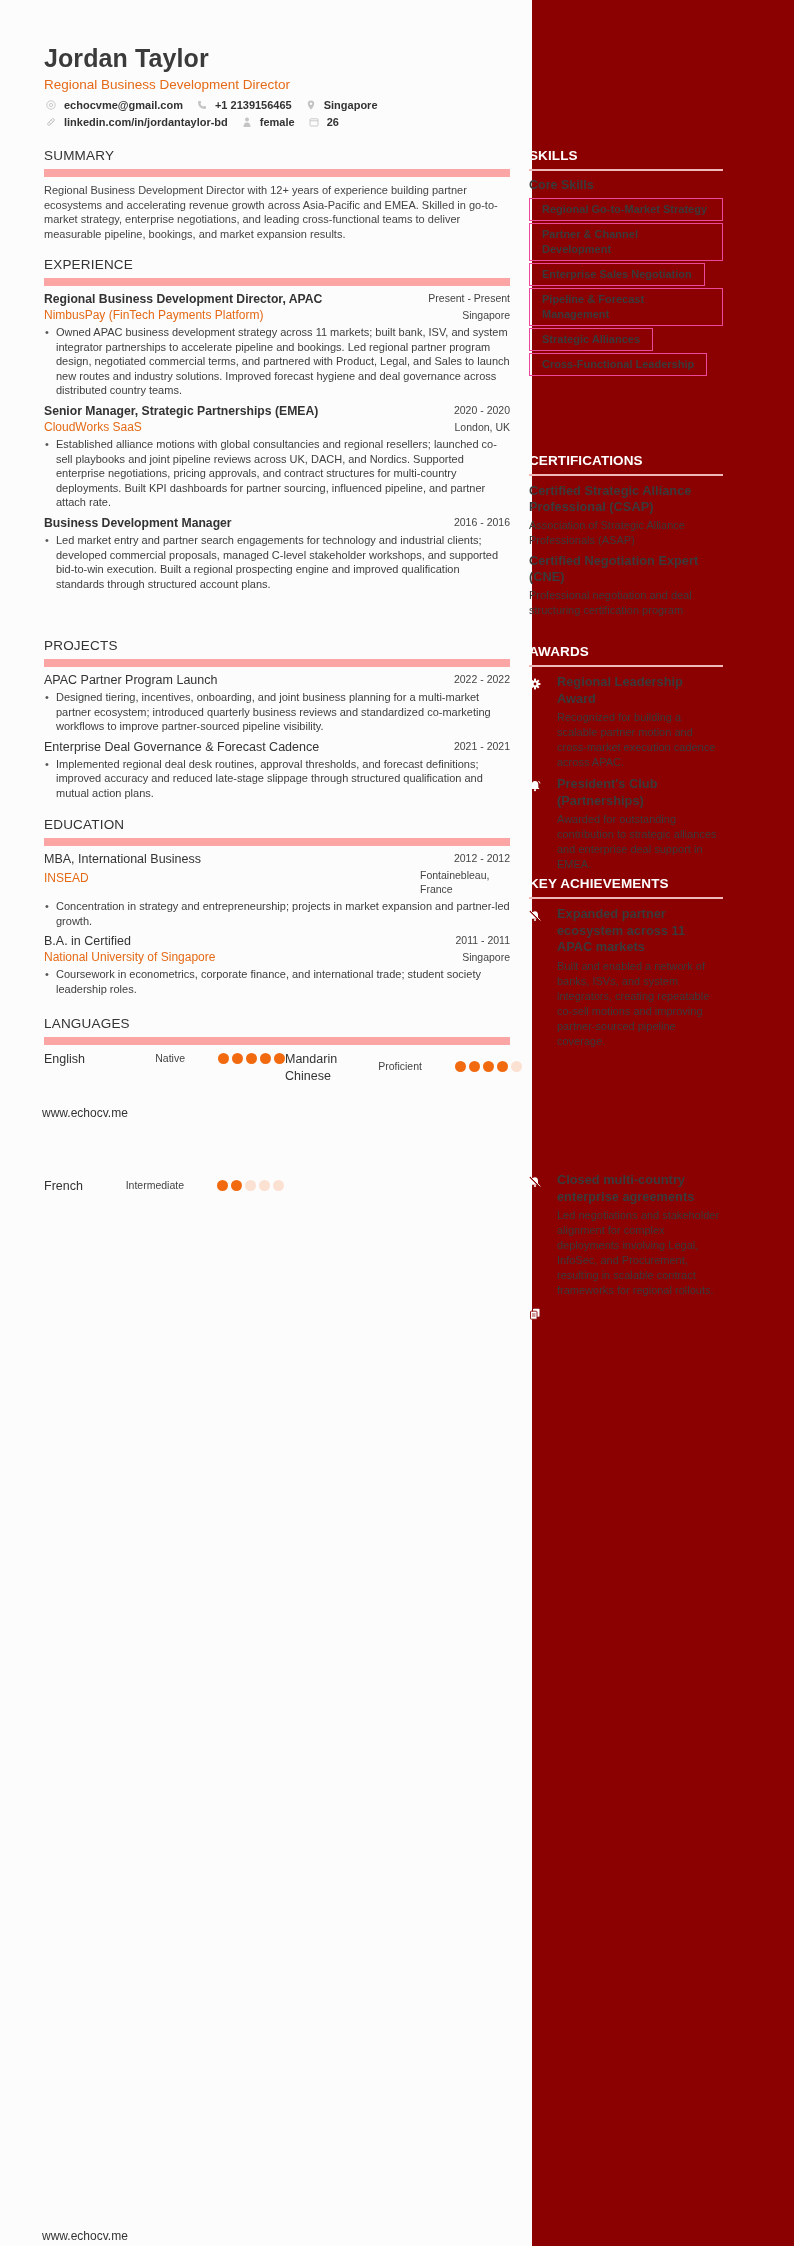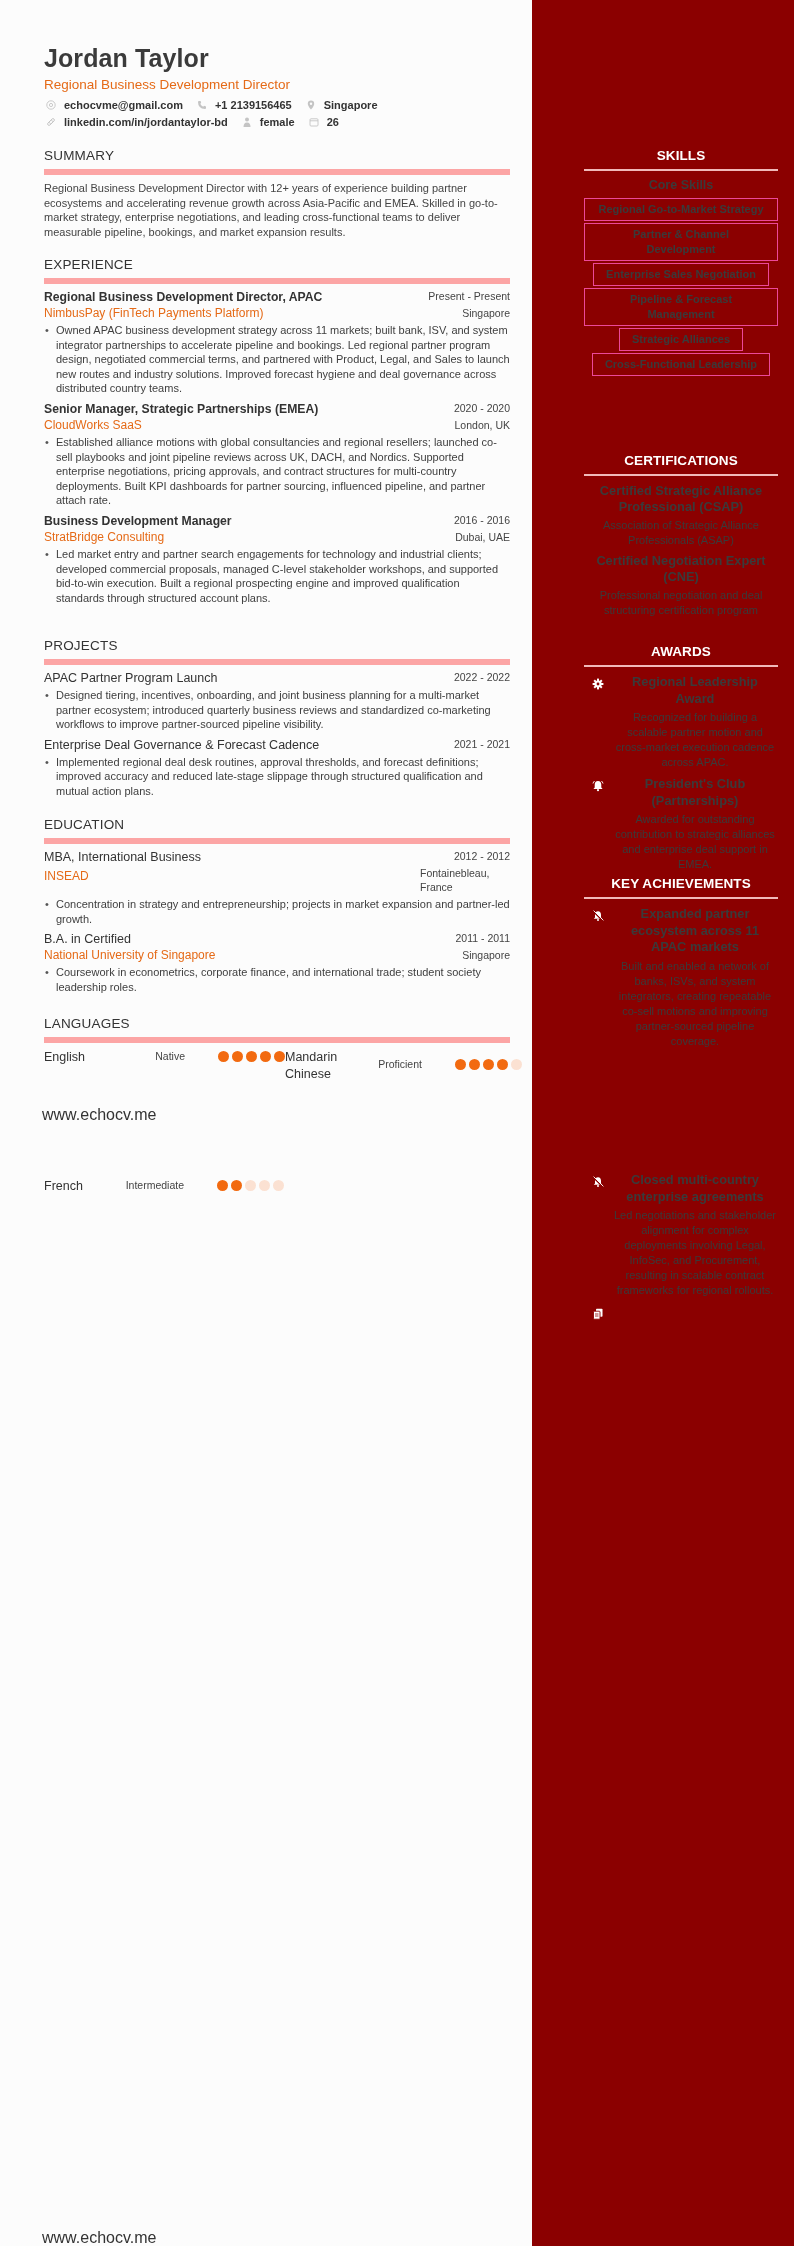--- a/index.html
+++ b/index.html
@@ -26,21 +26,21 @@
   .title { position: absolute; left: 44px; top: 77px; font-size: 13.5px; color: #e56a17; }
   .contact-row { position: absolute; left: 46px; font-size: 11px; font-weight: bold; color: #333; display: flex; align-items: center; white-space: nowrap; }
   .contact-row.r1 { top: 99px; }
   .contact-row.r2 { top: 116px; }
   .ci { display: inline-flex; align-items: center; margin-right: 14px; }
   .ci .ico { width: 10px; height: 10px; margin-right: 8px; display: inline-flex; align-items: center; justify-content: center; color: #bcbcbc; }
   .ci .ico svg { width: 10px; height: 10px; }
 
   
   .sec { position: absolute; left: 44px; width: 466px; }
-  .sec-h { font-size: 13.5px; color: #333; letter-spacing: 0.2px; padding-bottom: 6px; border-bottom: 6px solid #fca5a5; margin-bottom: 6px; }
+  .sec-h { font-size: 13.5px; color: #333; letter-spacing: 0.2px; padding-bottom: 6px; border-bottom: 8px solid #fca5a5; margin-bottom: 6px; }
   .para { font-size: 11px; line-height: 14.6px; color: #444; }
 
   .entry { margin-bottom: 6px; }
   .erow { display: flex; justify-content: space-between; align-items: flex-start; }
   .etitle { font-size: 12.2px; font-weight: bold; color: #333; }
   .etitle.light { font-weight: normal; font-size: 12.5px; }
   .edate { font-size: 10.5px; color: #444; white-space: nowrap; }
   .ecomp { font-size: 12px; color: #e56a17; margin-top: 2px; }
   .eloc { font-size: 10.5px; color: #444; margin-top: 3px; text-align: left; }
   .bullets { margin-top: 3px; padding-left: 12px; position: relative; font-size: 11px; line-height: 14.6px; color: #3e3e3e; }
@@ -48,24 +48,24 @@
 
   
   .lang-row { display: flex; align-items: flex-start; }
   .lang { display: flex; align-items: flex-start; width: 240px; gap: 27px; }
   .lang-name { font-size: 12.5px; color: #333; width: 95px; line-height: 17px; }
   .lang-level { font-size: 10.5px; color: #444; margin-right: 6px; line-height: 14px; }
   .dots { display: flex; gap: 3px; margin-top: 2px; }
   .dot { width: 11px; height: 11px; border-radius: 50%; background: #f26a10; }
   .dot.off { background: #fbe1d2; }
 
-  .footer-url { position: absolute; left: 42px; font-size: 16px; color: #333; }
+  .footer-url { position: absolute; left: 42px; font-size: 12px; color: #333; }
 
   
-  .s-sec { position: absolute; left: 584px; width: 194px; text-align: center; }
+  .s-sec { position: absolute; left: 529px; width: 194px; }
   .s-h { font-size: 13.5px; font-weight: bold; color: #fff; padding-bottom: 6px; border-bottom: 2px solid #f0b9b9; margin-bottom: 7px; letter-spacing: 0.1px; }
   .s-sub { font-size: 12.5px; font-weight: bold; margin-bottom: 6px; }
   .chip { display: inline-block; border: 1px solid #ec4899; padding: 3px 12px; font-size: 11px; font-weight: bold; line-height: 15px; margin: 0 0 2px 0; }
   .chip.full { width: 194px; }
   .cert-name { font-size: 12.8px; font-weight: bold; line-height: 16px; }
   .cert-org { font-size: 11px; line-height: 14.5px; margin-top: 3px; margin-bottom: 6px; }
   .item { display: flex; margin-bottom: 6px; }
   .item .ico { width: 28px; flex: 0 0 28px; padding-top: 2px; }
   .item .ico svg { width: 12px; height: 12px; }
   .item-title { font-size: 12.8px; font-weight: bold; line-height: 16.5px; }
@@ -169,24 +169,20 @@
           <div class="eloc">London, UK</div>
         </div>
         <div class="bullets">Established alliance motions with global consultancies and regional resellers; launched co-sell playbooks and joint pipeline reviews across UK, DACH, and Nordics. Supported enterprise negotiations, pricing approvals, and contract structures for multi-country deployments. Built KPI dashboards for partner sourcing, influenced pipeline, and partner attach rate.</div>
       </div>
 
       <div class="entry">
         <div class="erow">
           <div class="etitle">Business Development Manager</div>
           <div class="edate">2016 - 2016</div>
         </div>
-        <div class="erow">
-          <div class="ecomp">StratBridge Consulting</div>
-          <div class="eloc">Dubai, UAE</div>
-        </div>
         <div class="bullets">Led market entry and partner search engagements for technology and industrial clients; developed commercial proposals, managed C-level stakeholder workshops, and supported bid-to-win execution. Built a regional prospecting engine and improved qualification standards through structured account plans.</div>
       </div>
     </div>
 
     <div class="sec" style="top:638px;">
       <div class="sec-h">PROJECTS</div>
       <div class="entry">
         <div class="erow">
           <div class="etitle light">APAC Partner Program Launch</div>
           <div class="edate">2022 - 2022</div>

